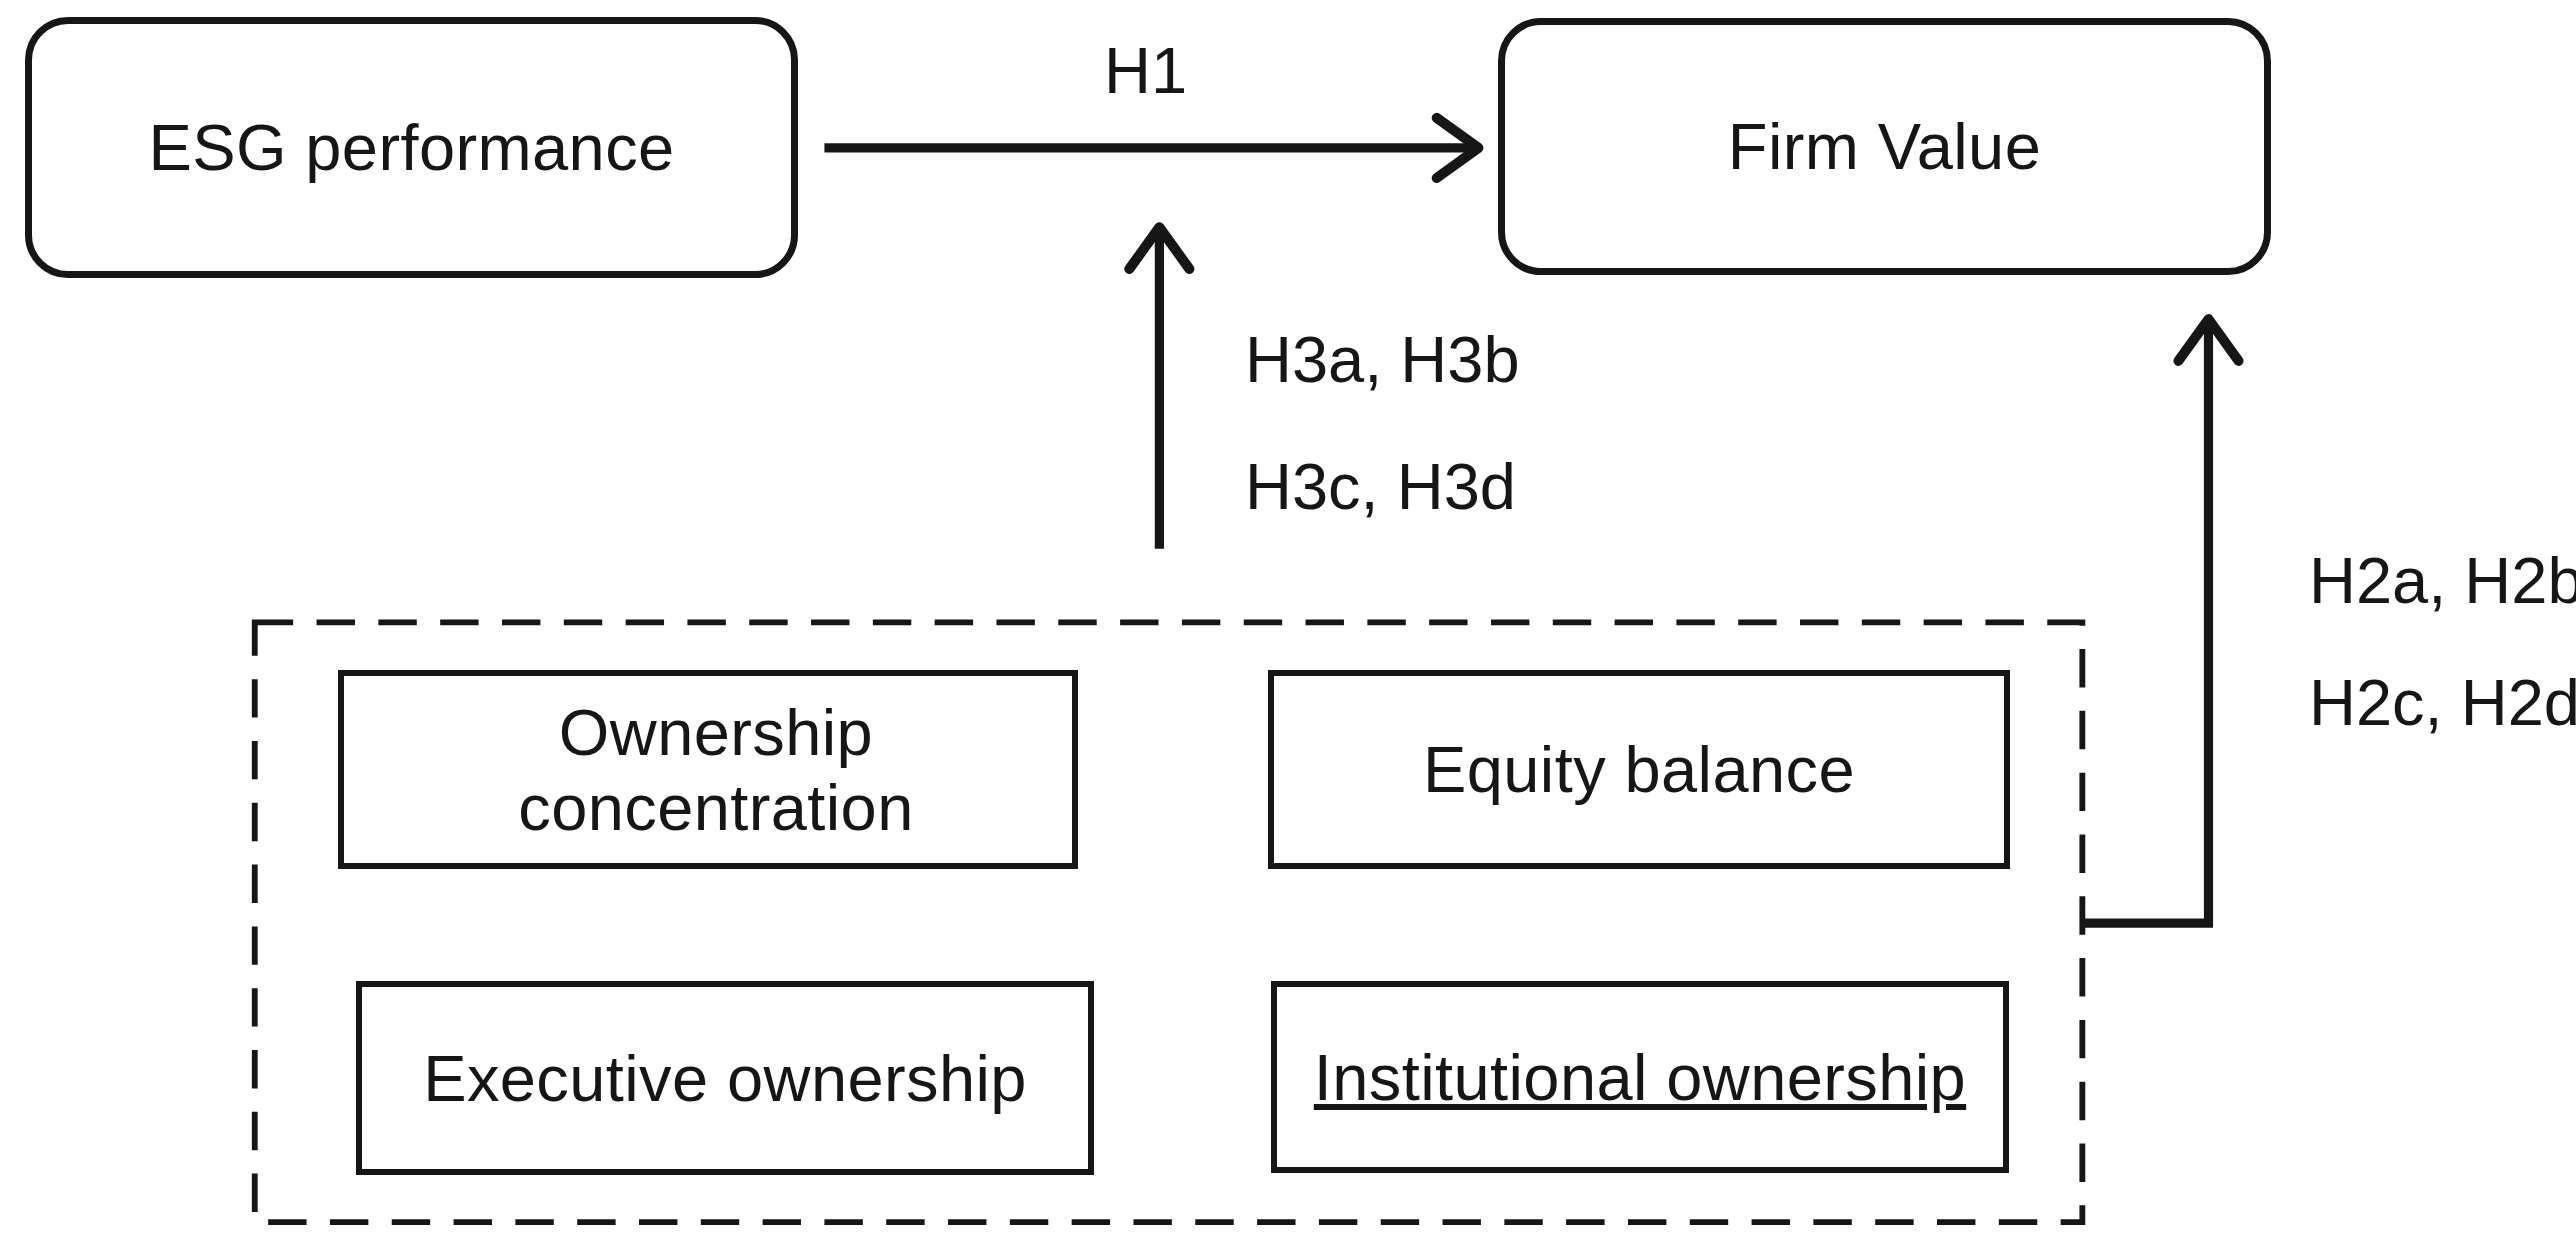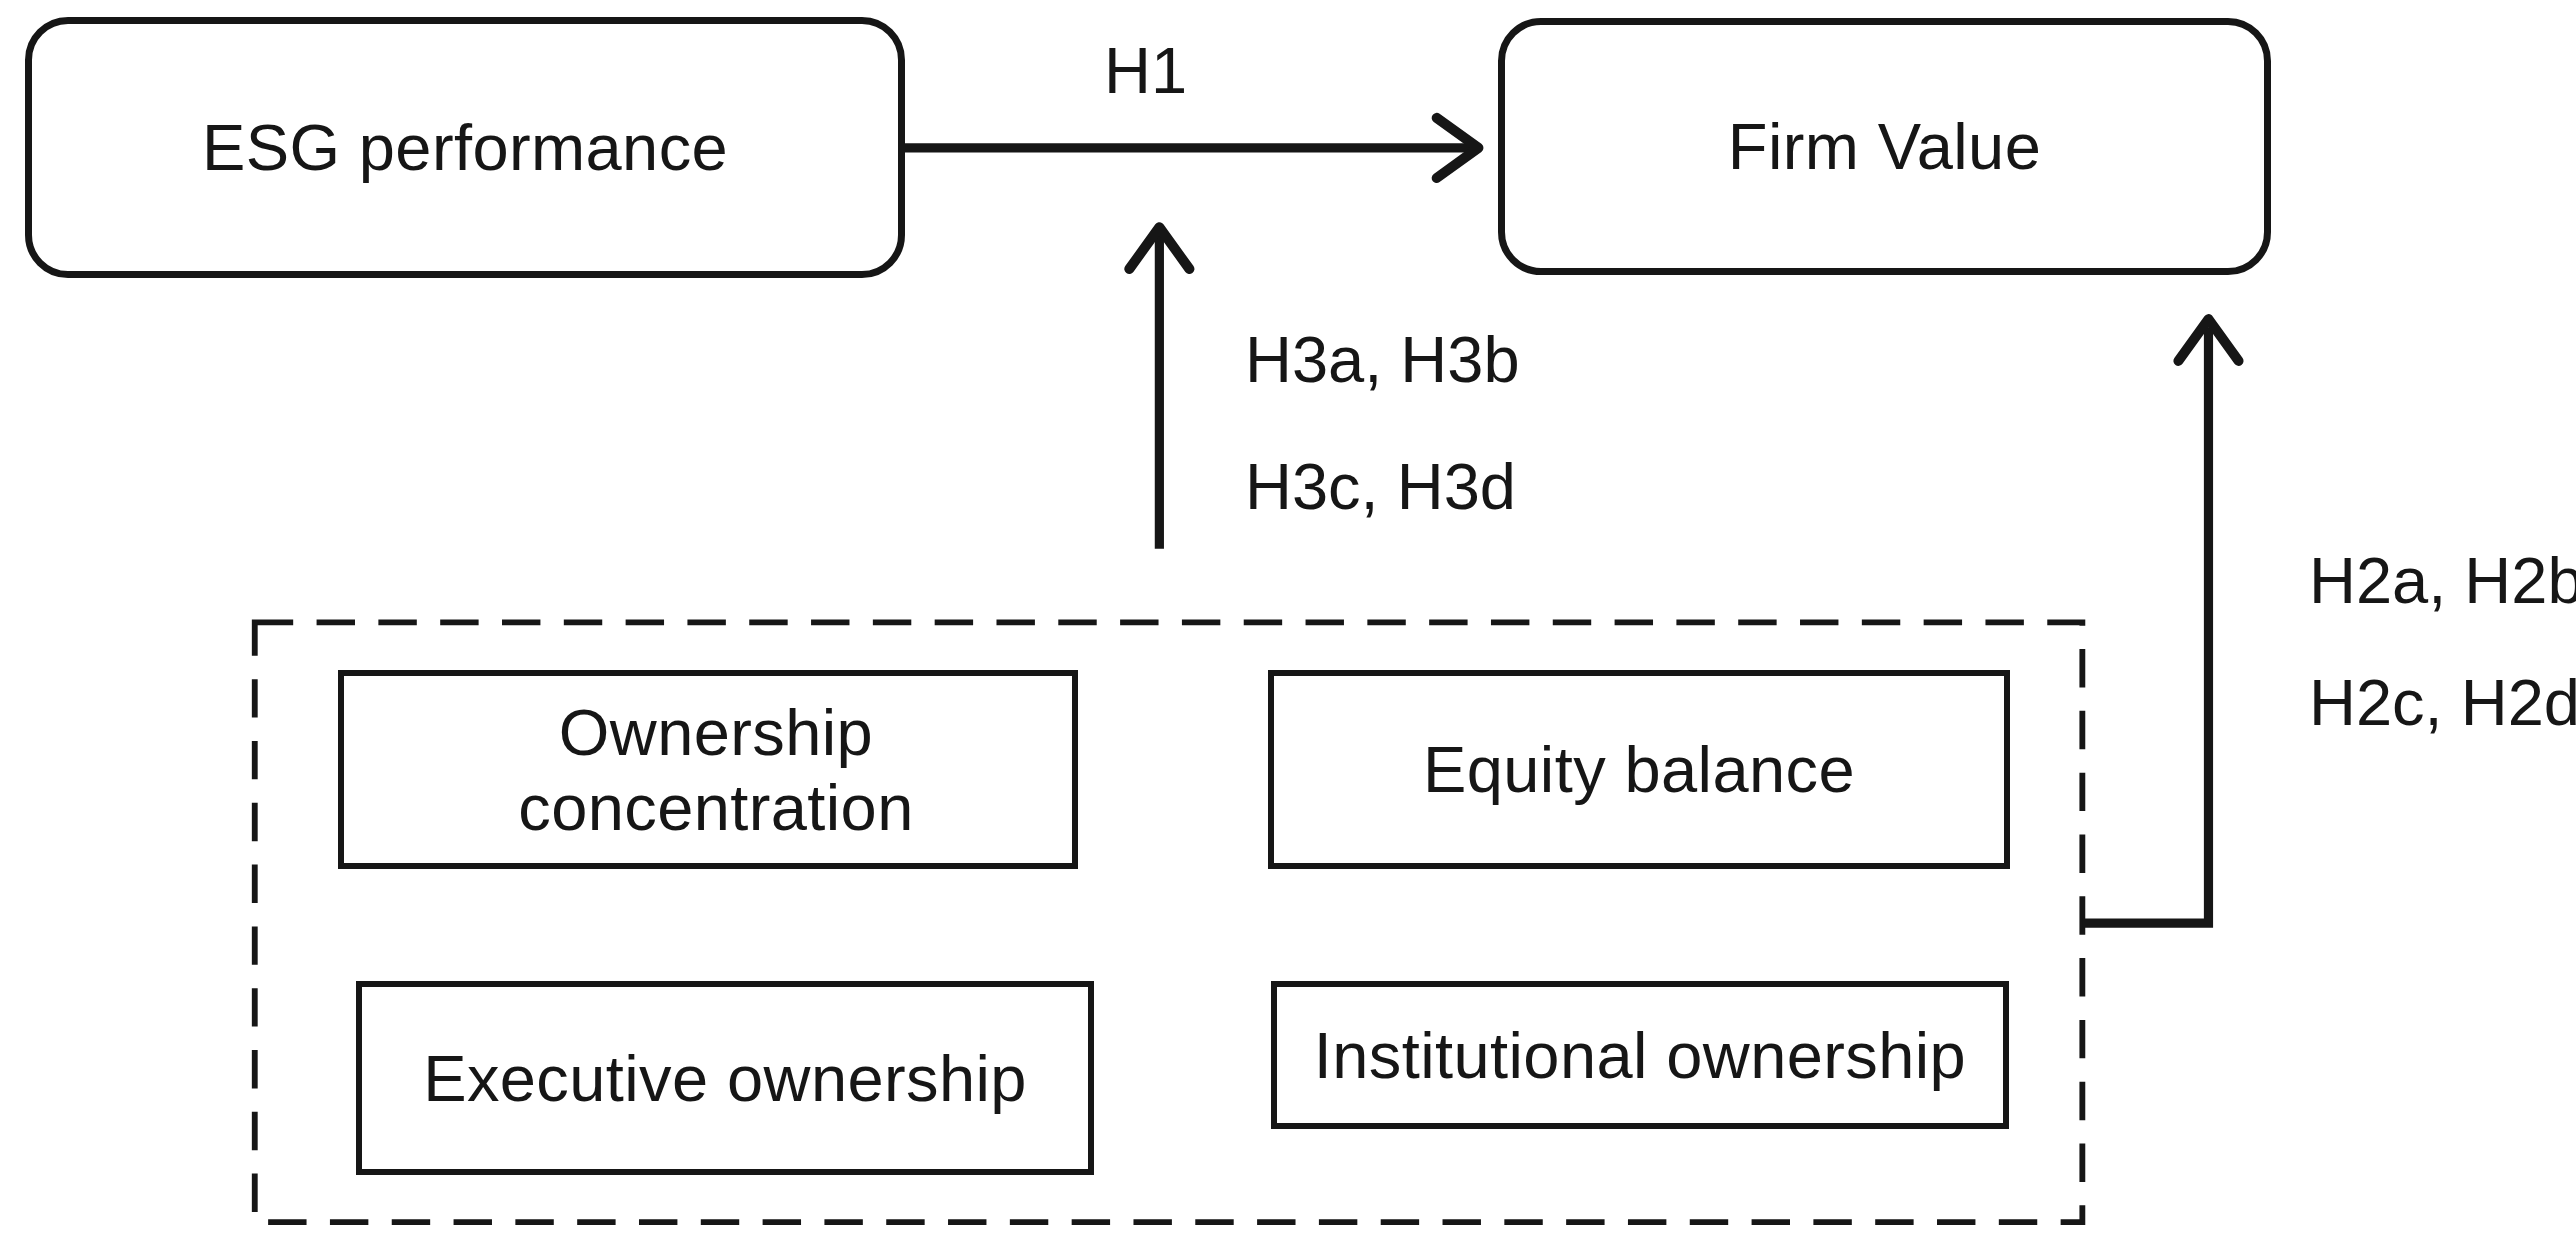--- a/index.html
+++ b/index.html
@@ -38,27 +38,27 @@
     border-radius: 43px;
     border-width: 7.5px;
   }
   .hlabel {
     position: absolute;
     font-size: 65px;
     white-space: nowrap;
     line-height: 1.1;
   }
   
-  .esg-box   { left: 25px;   top: 16.7px; width: 880px; height: 261px; }
+  .esg-box   { left: 25px;   top: 16.7px; width: 773px; height: 261px; }
   .firm-box  { left: 1498px; top: 18.4px; width: 773px; height: 257px; }
   
   .oc-box { left: 338px;  top: 670px;  width: 740px; height: 199px; padding-left: 16px; }
   .eb-box { left: 1268px; top: 670px;  width: 742px; height: 199px; }
   .eo-box { left: 344px;  top: 981px; width: 738px; height: 194px; margin-left: 12px; }
-  .io-box { left: 1271px; top: 981px; width: 738px; height: 148px; }
+  .io-box { left: 1271px; top: 981px; width: 738px; height: 192px; text-decoration: underline; }
   
   .h1-label  { left: 1104px; top: 35px;  }
   .h3-line1  { left: 1245px; top: 324px; }
   .h3-line2  { left: 1245px; top: 451px; text-align: center; }
   .h2-line1  { left: 2309px; top: 545px; }
   .h2-line2  { left: 2309px; top: 667px; }
 </style>
 </head>
 <body>
 

